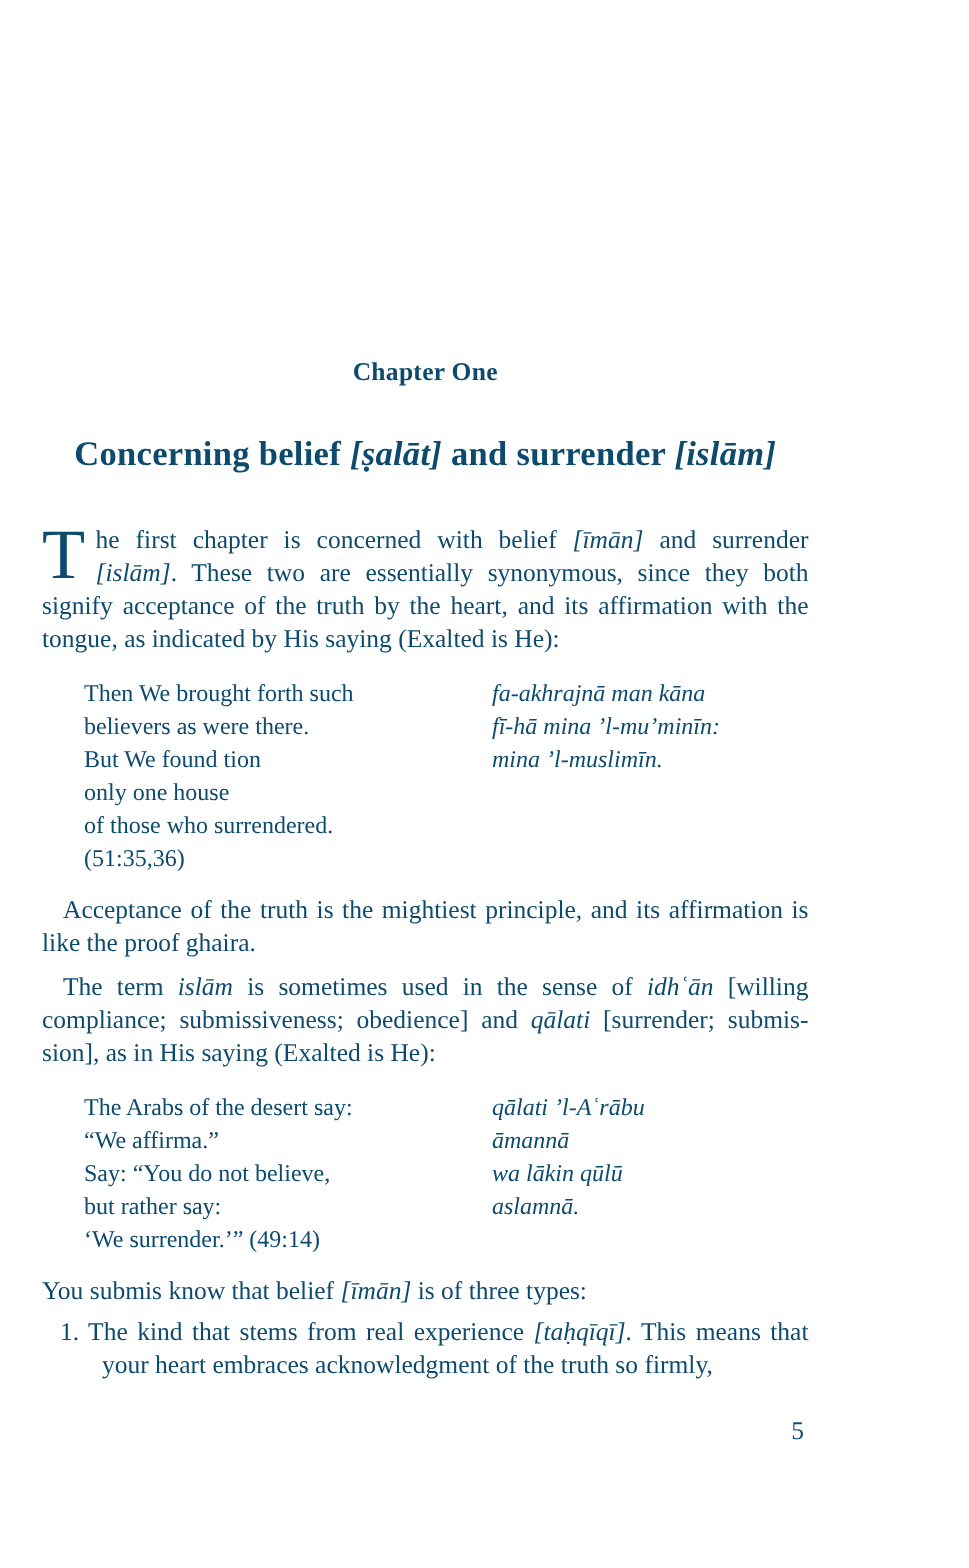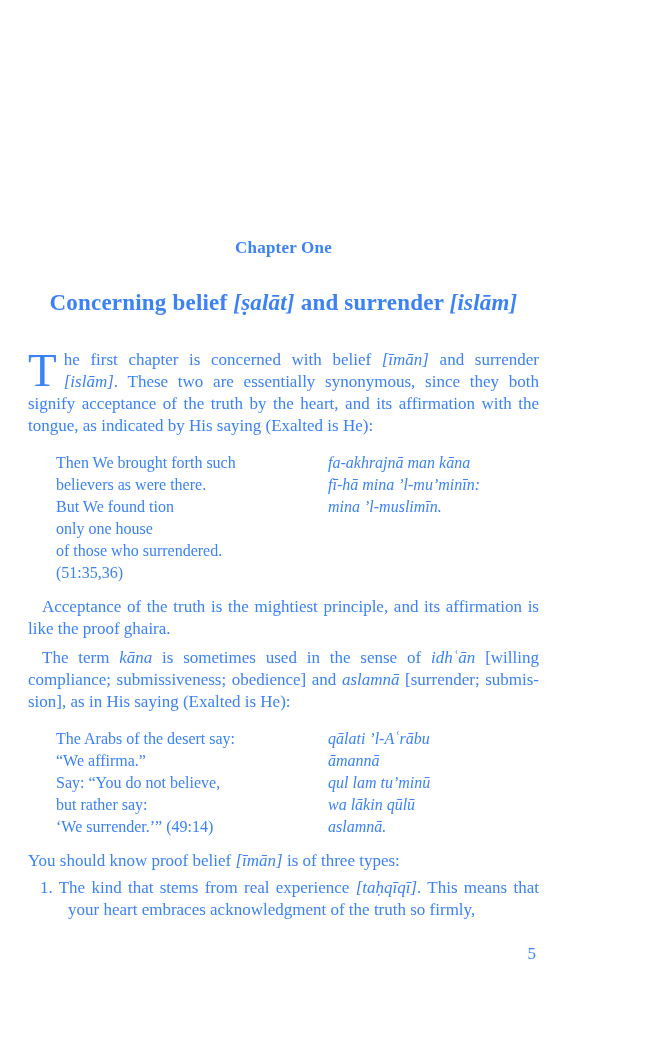--- a/index.html
+++ b/index.html
@@ -5,21 +5,21 @@
   html, body {
     margin: 0;
     padding: 0;
     background: #e9e9e9;
   }
   .page {
     position: relative;
     width: 646px;
     height: 1045px;
     background: #ffffff;
-    color: #3b82f6;
+    color: #0c4a6e;
     font-family: "Liberation Serif", "DejaVu Serif", serif;
     overflow: hidden;
   }
   .content {
     position: absolute;
     top: 0;
     left: 28px;
     width: 511px;
   }
   .chapter-heading {
@@ -102,39 +102,38 @@
       </div>
       <div class="q-right">
         <div class="q-line">fa-akhrajnā man kāna</div>
         <div class="q-line">fī-hā mina ’l-mu’minīn:</div>
         <div class="q-line">mina ’l-muslimīn.</div>
       </div>
     </div>
 
     <p class="para indent p2">Acceptance of the truth is the mightiest principle, and its affirma­tion is like the proof ghaira.</p>
 
-    <p class="para indent p3"><span>The term </span><span class="it">kāna</span><span> is sometimes used in the sense of </span><span class="it">idhʿān</span><span> [willing compliance; submissiveness; obedience] and </span><span class="it">aslamnā</span><span> [surrender; submis­sion], as in His saying (Exalted is He):</span></p>
+    <p class="para indent p3"><span>The term </span><span class="it">islām</span><span> is sometimes used in the sense of </span><span class="it">idhʿān</span><span> [willing compliance; submissiveness; obedience] and </span><span class="it">qālati</span><span> [surrender; submis­sion], as in His saying (Exalted is He):</span></p>
 
     <div class="quote">
       <div class="q-left">
         <div class="q-line">The Arabs of the desert say:</div>
         <div class="q-line">“We affirma.”</div>
         <div class="q-line">Say:  “You do not believe,</div>
         <div class="q-line">but rather say:</div>
         <div class="q-line">‘We surrender.’” (49:14)</div>
       </div>
       <div class="q-right">
         <div class="q-line">qālati ’l-Aʿrābu</div>
         <div class="q-line">āmannā</div>
-        <div class="q-line">qul lam tu’minū</div>
         <div class="q-line">wa lākin qūlū</div>
         <div class="q-line">aslamnā.</div>
       </div>
     </div>
 
-    <p class="para p4"><span>You should know proof belief </span><span class="it">[īmān]</span><span> is of three types:</span></p>
+    <p class="para p4"><span>You submis know that belief </span><span class="it">[īmān]</span><span> is of three types:</span></p>
 
     <p class="list-item"><span>1. The kind that stems from real experience </span><span class="it">[taḥqīqī]</span><span>.  This means that your heart embraces acknowledgment of the truth so firmly,</span></p>
 
   </div>
 
   <div class="page-number">5</div>
 </div>
 
 </body></html>

